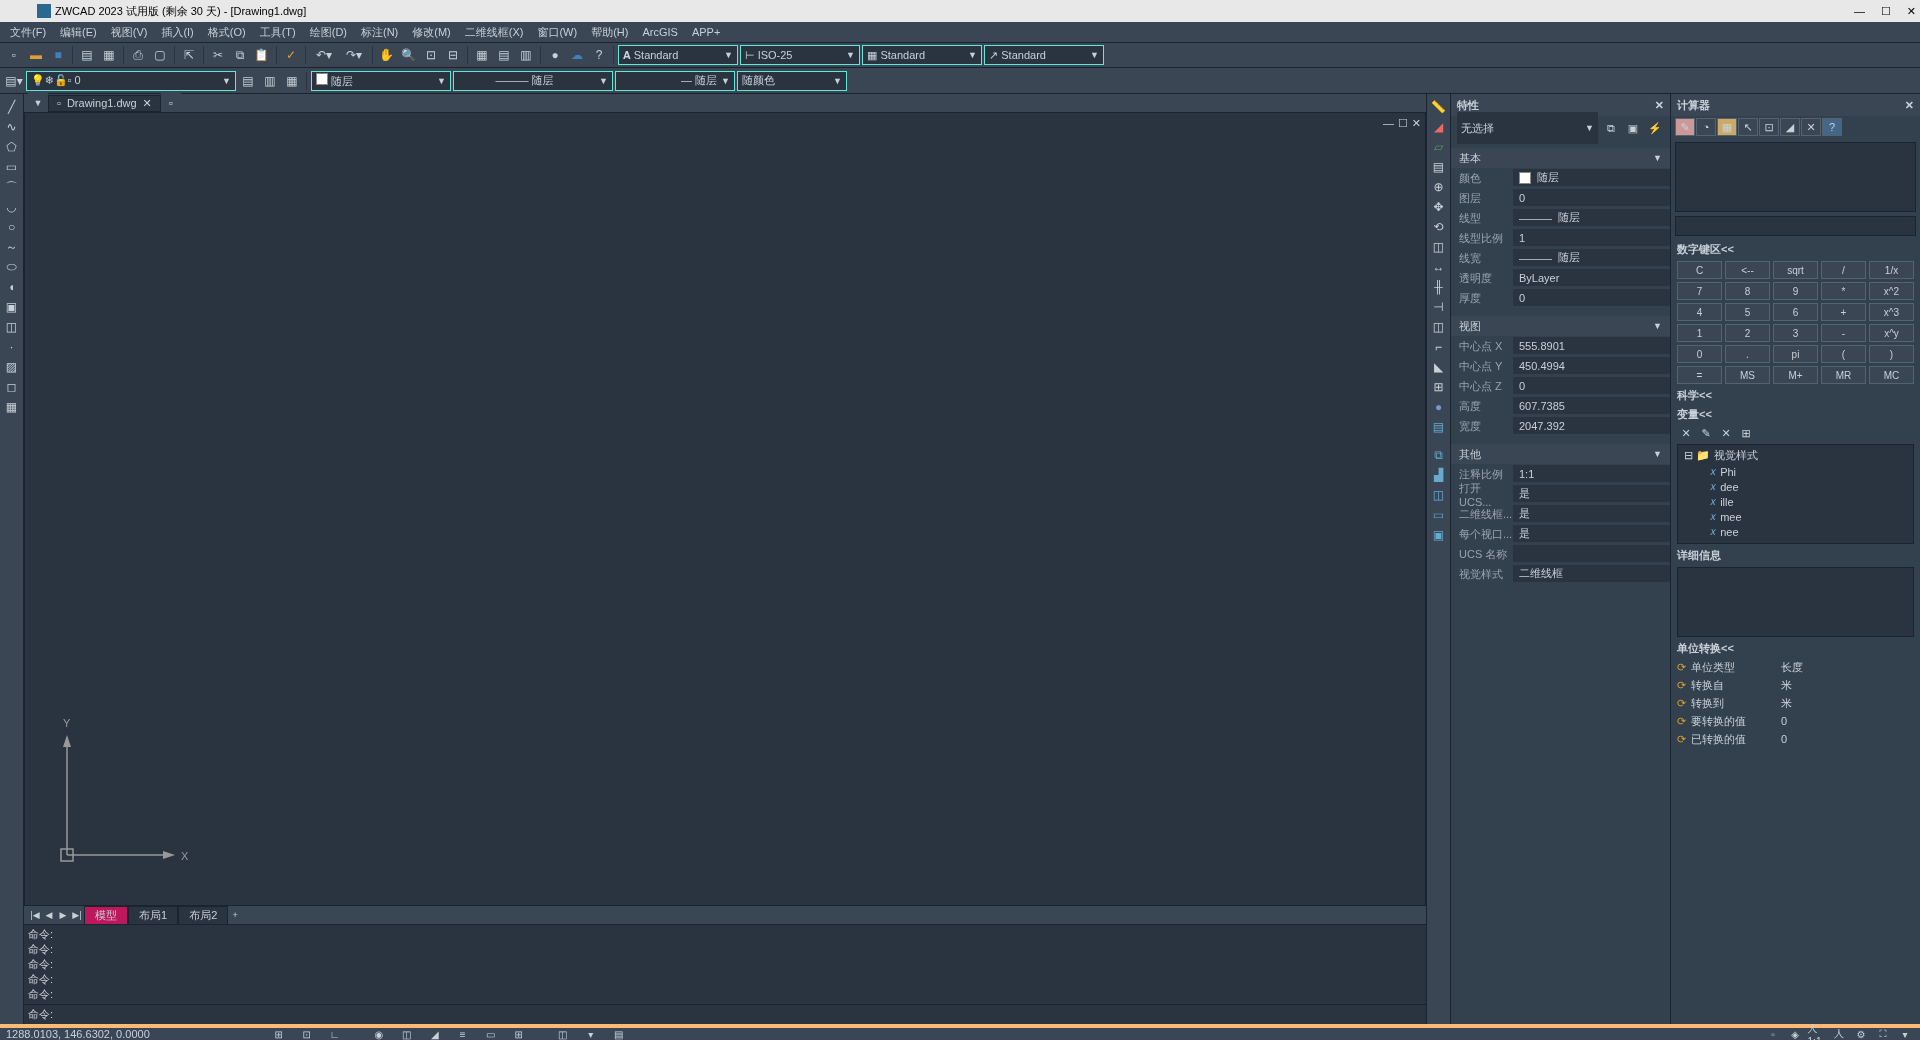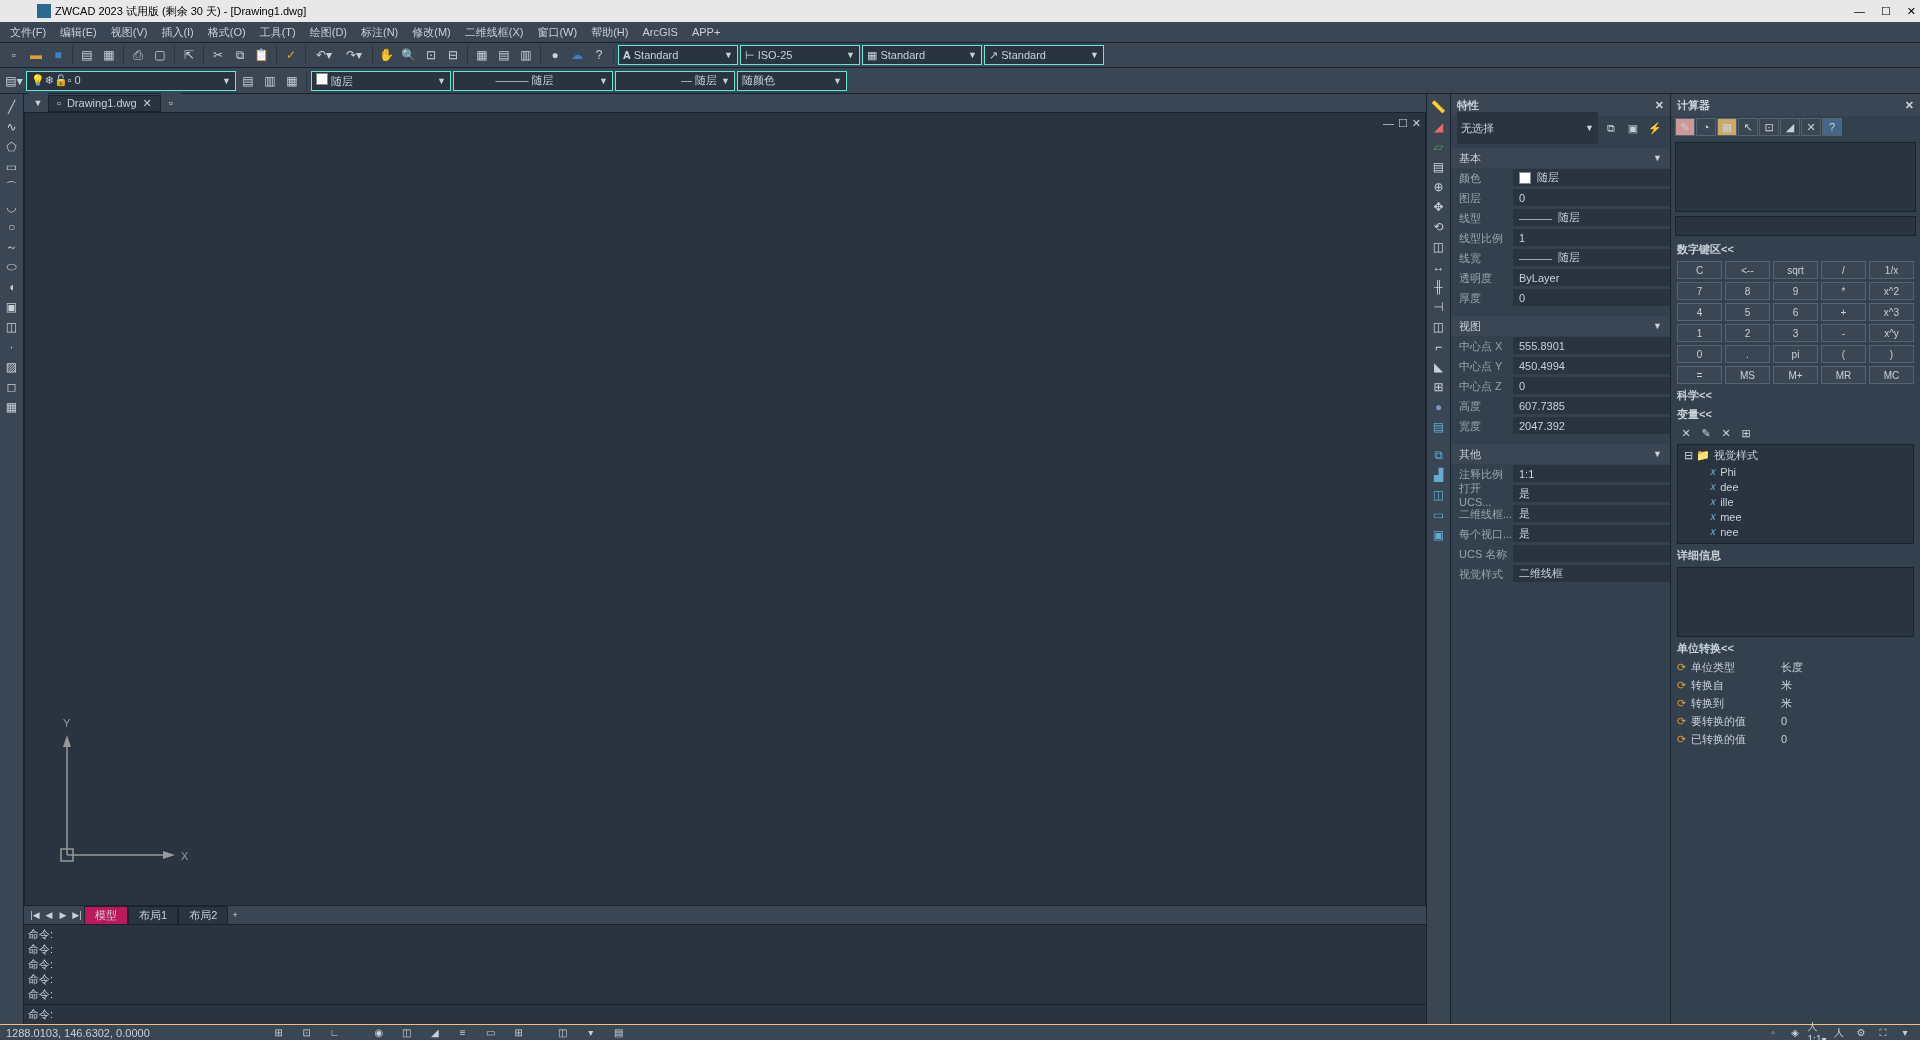--- a/index.html
+++ b/index.html
@@ -50,21 +50,21 @@
 .calcsect { padding: 2px 6px; font-weight: bold; color: #c8d0d8; }
 .keypad { display: grid; grid-template-columns: repeat(5, 1fr); gap: 3px; padding: 2px 6px; }
 .key { height: 18px; background: #3a4654; border: 1px solid #556270; display: flex; align-items: center; justify-content: center; font-size: 10px; cursor: pointer; }
 .calctoolbar { height: 22px; display: flex; align-items: center; padding: 0 4px; gap: 1px; }
 .ctbtn { width: 20px; height: 18px; background: #3a4654; border: 1px solid #556270; display: inline-flex; align-items: center; justify-content: center; font-size: 11px; }
 .varlist { background: #2a3440; margin: 2px 6px; border: 1px solid #1a2430; height: 100px; overflow-y: auto; padding: 2px; }
 .varitem { padding: 1px 4px; display: flex; align-items: center; gap: 4px; }
 .detailbox { background: #2a3440; margin: 2px 6px; border: 1px solid #1a2430; height: 70px; }
 .unitrow { display: flex; height: 18px; align-items: center; padding: 0 6px; }
 .unitrow .uk { width: 90px; }
-.statusbar { height: 16px; background: #3a4654; border-top: 1px solid #fdba74; display: flex; align-items: center; justify-content: space-between; padding: 0 6px; font-size: 11px; }
+.statusbar { height: 16px; background: #3a4654; border-top: 4px solid #fdba74; display: flex; align-items: center; justify-content: space-between; padding: 0 6px; font-size: 11px; }
 .statusbar .sright { display: flex; gap: 4px; align-items: center; }
 .sbtn { width: 18px; height: 14px; display: inline-flex; align-items: center; justify-content: center; font-size: 10px; }
 .sw { width: 12px; height: 12px; border: 1px solid #888; display: inline-block; }
 svg { display: block; }
 </style>
 </head>
 <body>
 
 <div class="titlebar">
   <div class="left">

